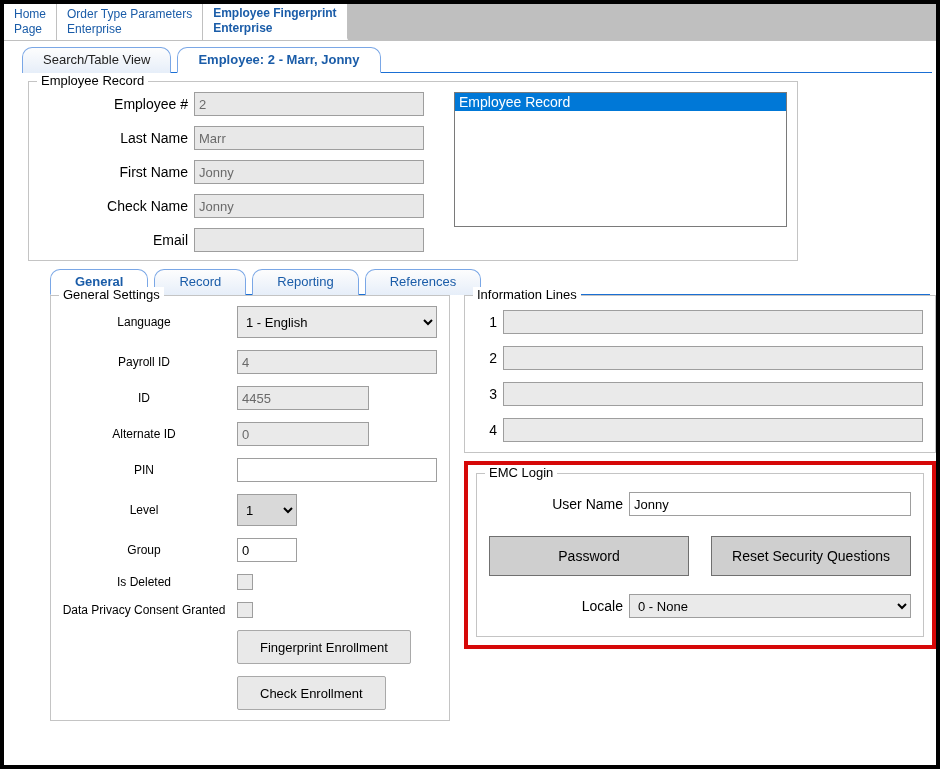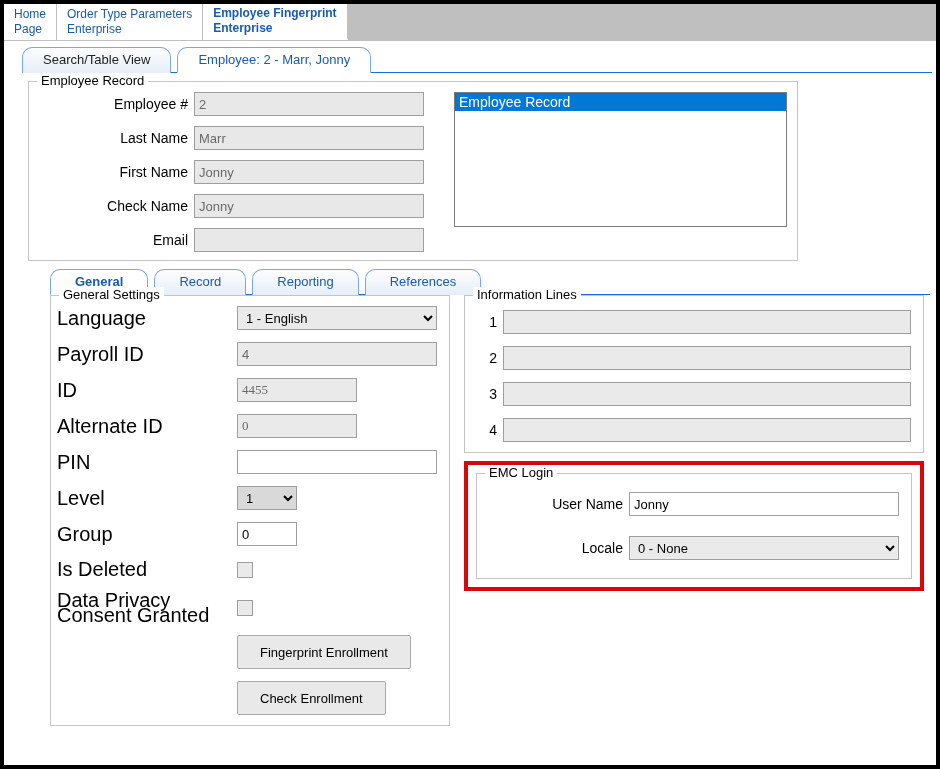--- a/index.html
+++ b/index.html
@@ -66,21 +66,21 @@
     background: linear-gradient(#fdfdfd,#e6eef9);
     color: #222;
     margin-right: 6px;
     font-size: 13px;
     cursor: pointer;
     position: relative;
   }
   .sub-tab.active {
     background: #fff;
     color: #1a5ca8;
-    font-weight: normal;
+    font-weight: bold;
     border-bottom: 1px solid #fff;
     margin-bottom: -1px;
   }
 
   
   .group-box {
     border: 1px solid #c4c4c4;
     margin: 8px 12px 5px 24px;
     padding: 10px 10px 8px 10px;
     position: relative;
@@ -182,43 +182,43 @@
   }
   .gs-box .group-title { top: -9px; left: 8px; }
 
   .gs-row {
     display: flex;
     align-items: center;
     margin-bottom: 12px;
   }
   .gs-label {
     width: 180px;
-    text-align: left;
+    text-align: center;
     padding-right: 6px;
-    font-size: 20px;
+    font-size: 12px;
   }
   .gs-label.two-line { line-height: 15px; }
   .select {
     width: 200px;
-    height: 24px;
+    height: 32px;
     border: 1px solid #9e9e9e;
     background: #eaeaea;
     font-size: 13px;
     padding: 0 4px;
   }
   .text {
     height: 24px;
     border: 1px solid #9e9e9e;
     background: #eaeaea;
     color: #6a6a6a;
     font-size: 13px;
     padding: 0 4px;
   }
   .text.w200 { width: 200px; }
-  .text.w120 { width: 120px; font-family: Liberation Serif, serif; }
+  .text.w120 { width: 132px; }
   .text.white { background: #fff; color:#000; }
   .text.w60 { width: 60px; }
   .select.w60 { width: 60px; }
   .chk {
     width: 16px;
     height: 16px;
     border: 1px solid #9e9e9e;
     background: #eaeaea;
   }
   .btn {
@@ -436,20 +436,24 @@
         </div>
       </div>
 
       <div class="emc-box">
         <div class="emc-frame">
           <span class="group-title">EMC Login</span>
           <div class="emc-row">
             <span class="emc-label">User Name</span>
             <input class="emc-input" value="Jonny" style="">
           </div>
+          <div class="btn-row">
+            <button class="btn-big">Password</button>
+            <button class="btn-big">Reset Security Questions</button>
+          </div>
           <div class="emc-row" style="margin-bottom:0;">
             <span class="emc-label">Locale</span>
             <select class="emc-select"><option>0 - None</option></select>
           </div>
         </div>
       </div>
     </div>
 
   </div>
 

